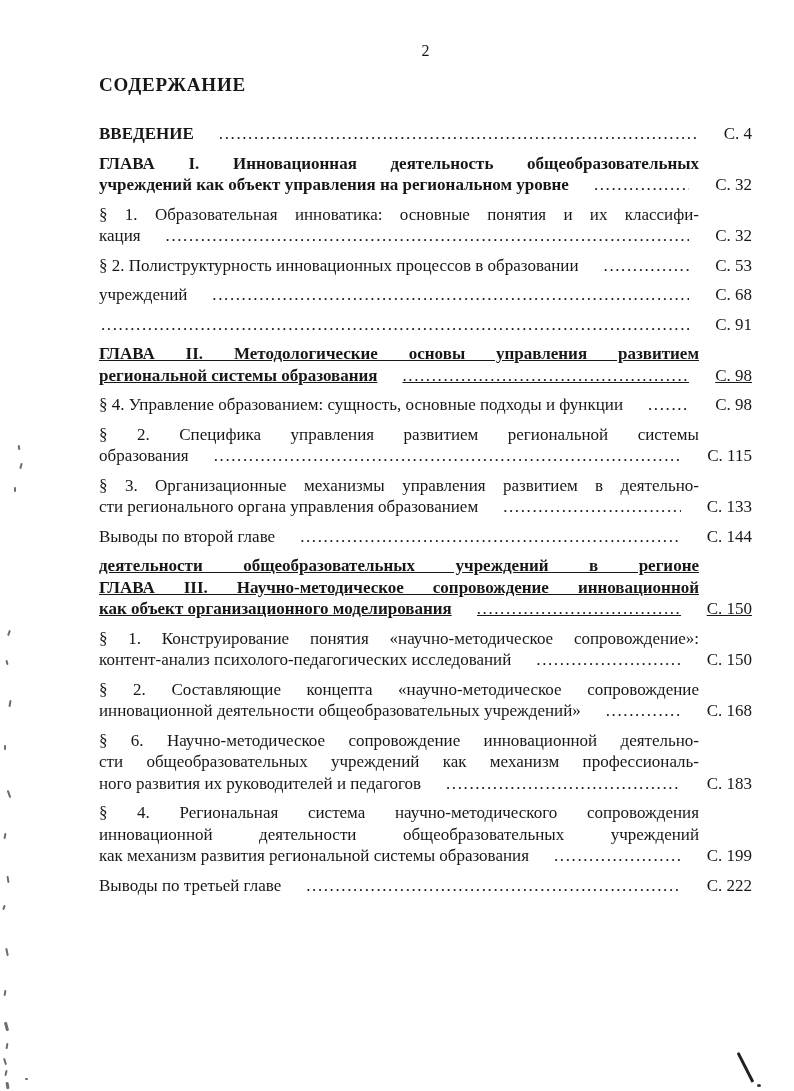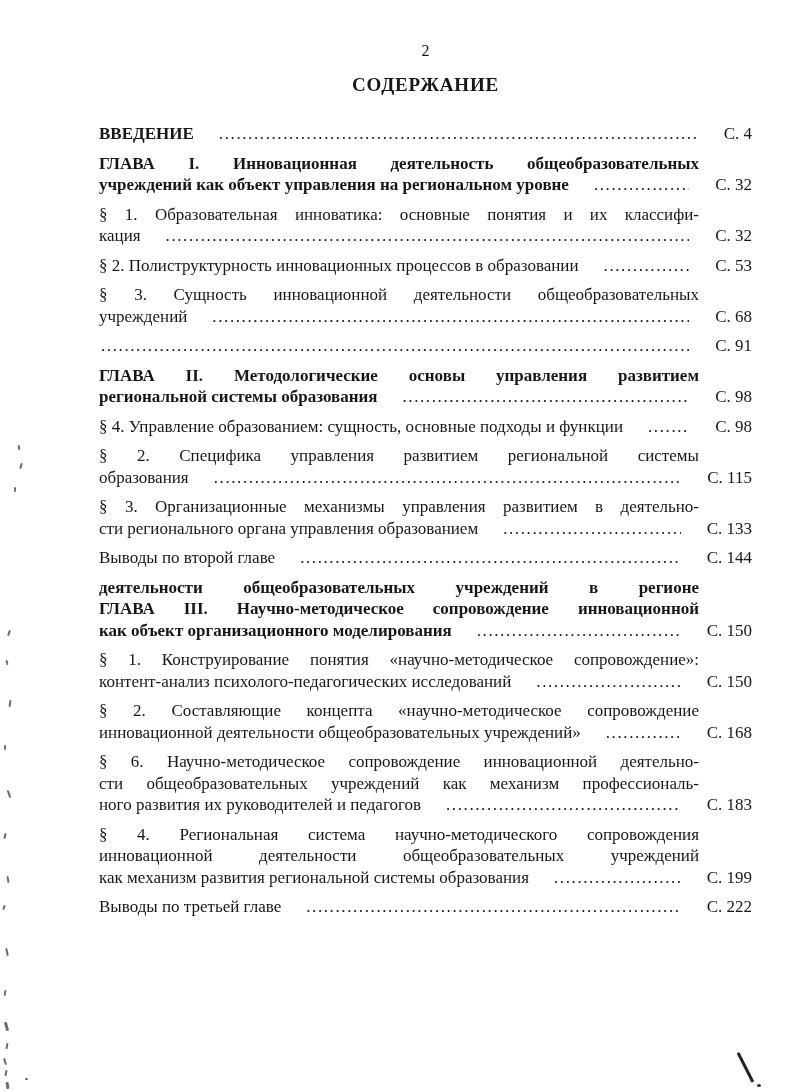--- a/index.html
+++ b/index.html
@@ -22,33 +22,33 @@
     width: 653px;
   }
   .page-number {
     text-align: center;
     font-size: 16px;
     line-height: 18px;
     margin-bottom: 14px;
   }
   .doc-title {
     margin: 0 0 27px 0;
-    text-align: center;
     font-size: 19px;
     font-weight: bold;
     letter-spacing: 0.8px;
   }
   .toc {
     font-size: 17px;
   }
   .entry {
     margin-bottom: 8px;
     line-height: 21.5px;
   }
   .entry.gap {
+    text-decoration: underline;
   }
   .entry .line {
     text-align: justify;
     text-align-last: justify;
     padding-right: 53px;
   }
   .entry.bold .line,
   .entry.bold .tail {
     font-weight: bold;
   }
@@ -132,21 +132,20 @@
         </div>
       </div>
       <div class="entry">
         <div class="leader-row">
           <span class="tail">§ 2. Полиструктурность инновационных процессов в образовании</span>
           <span class="dots">................................................................................................................................................................................................................................................</span>
           <span class="pageref">С. 53</span>
         </div>
       </div>
       <div class="entry">
-        <div class="line">§ 3. Сущность инновационной деятельности общеобразовательных</div>
         <div class="leader-row">
           <span class="tail">учреждений</span>
           <span class="dots">................................................................................................................................................................................................................................................</span>
           <span class="pageref">С. 68</span>
         </div>
       </div>
       <div class="entry">
         <div class="leader-row">
           <span class="dots">................................................................................................................................................................................................................................................</span>
           <span class="pageref">С. 91</span>

